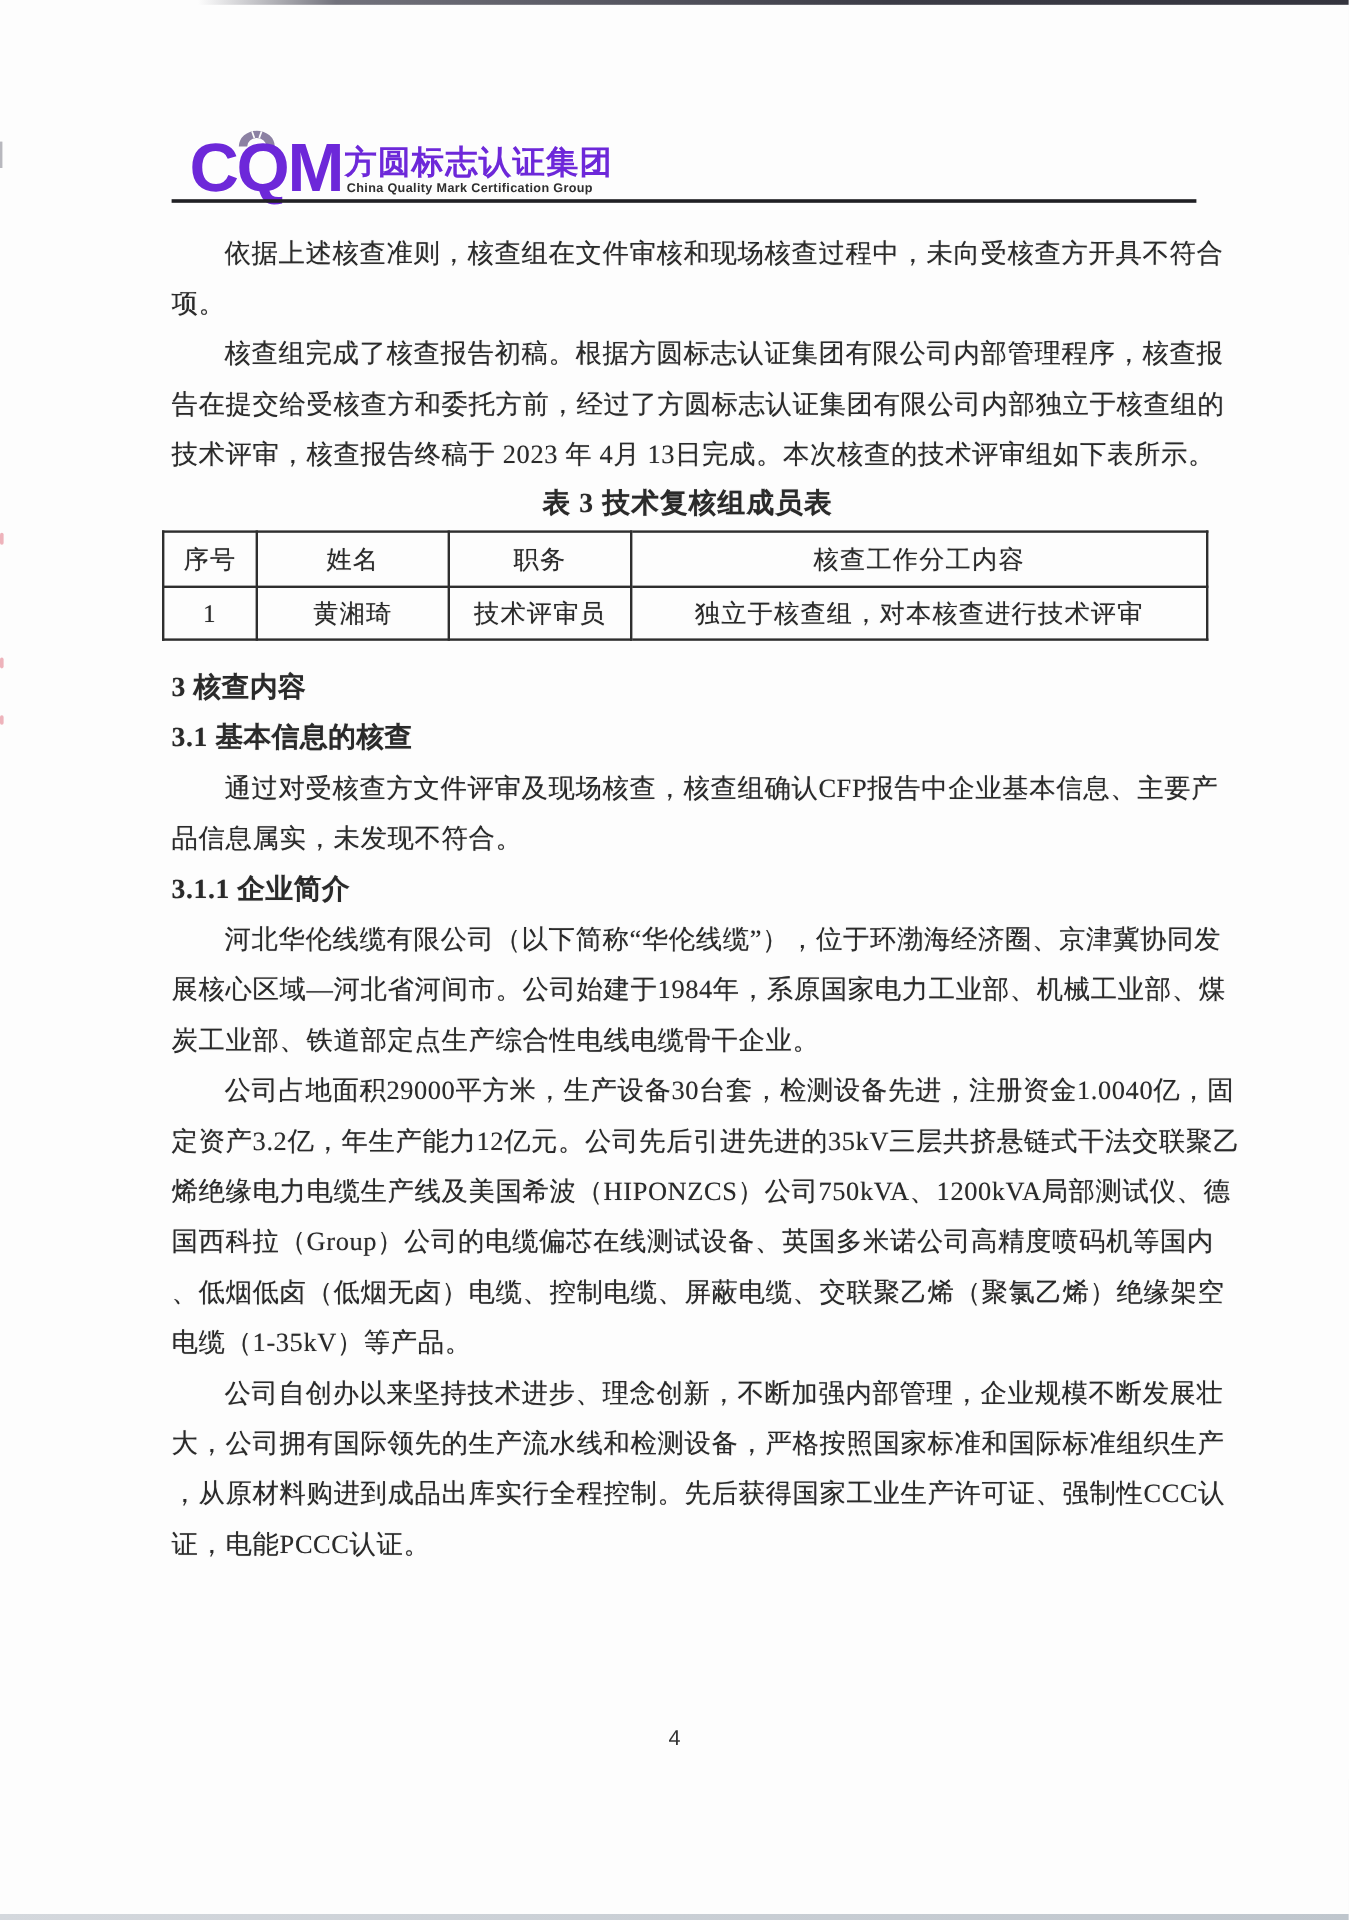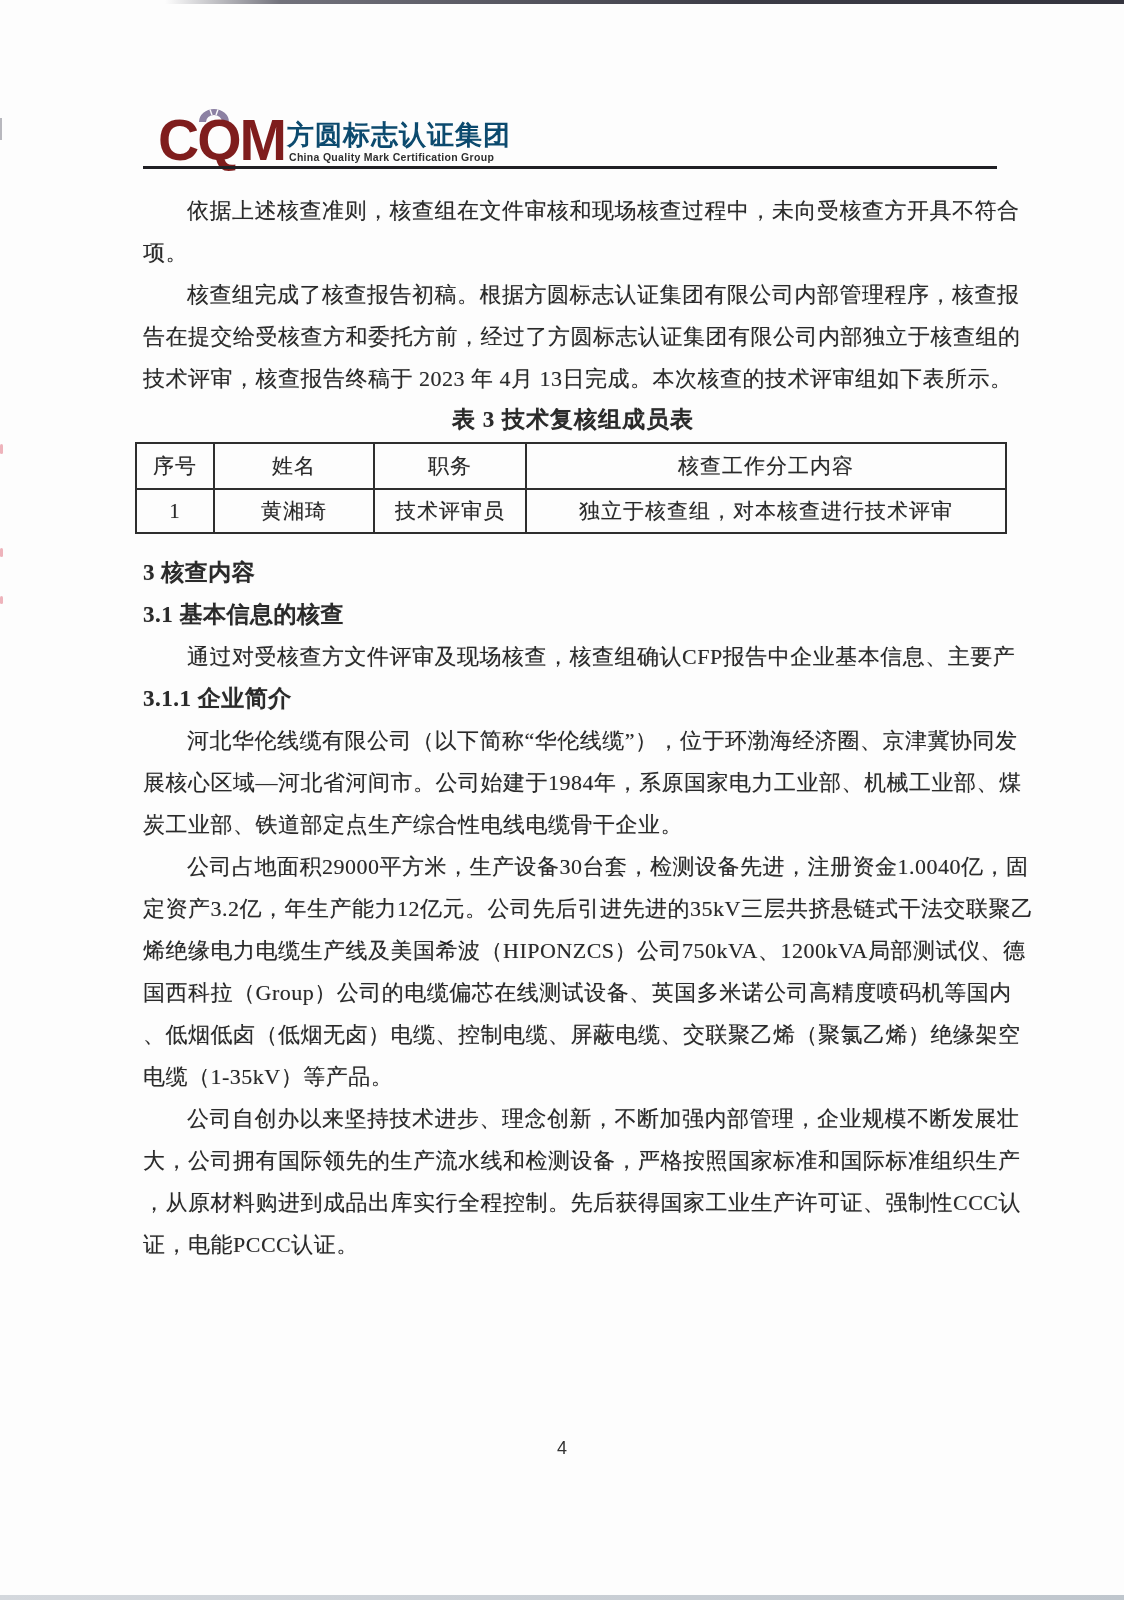--- a/index.html
+++ b/index.html
@@ -27,27 +27,27 @@
   .scan-left-dash{position:absolute;left:0;width:2px;height:22px;top:118px;background:#9a9aa2;opacity:.7;}
   .scan-red-dash{position:absolute;left:0;width:3px;background:#e06a7a;opacity:.5;border-radius:2px;}
   .rd1{top:444px;height:10px;}
   .rd2{top:548px;height:9px;}
   .rd3{top:596px;height:8px;}
   
   .logo-cqm{
     position:absolute;left:158px;top:114px;
     font-family:"Liberation Sans","DejaVu Sans",sans-serif;
     font-weight:900;font-size:57px;line-height:52px;
-    letter-spacing:-2px;color:#7f1d1d;
+    letter-spacing:-2px;color:#6d28d9;
   }
   .logo-crown{position:absolute;left:197px;top:107px;}
   .logo-cn{
     position:absolute;left:287px;top:121px;
     font-family:"Liberation Sans","DejaVu Sans",sans-serif;
-    font-weight:700;font-size:27px;line-height:29px;color:#0c4a6e;
+    font-weight:700;font-size:27px;line-height:29px;color:#6d28d9;
     letter-spacing:1px;
   }
   .logo-en{
     position:absolute;left:289px;top:151px;
     font-family:"Liberation Sans","DejaVu Sans",sans-serif;
     font-weight:700;font-size:10.5px;color:#2e2e2e;letter-spacing:.3px;
   }
   .header-rule{
     position:absolute;left:143px;top:166px;width:854px;height:3px;
     background:#202024;
@@ -140,20 +140,21 @@
           <td class="c2">技术评审员</td>
           <td class="c3">独立于核查组，对本核查进行技术评审</td>
         </tr>
       </tbody>
     </table>
 
     <div class="heading h-after-table">3 核查内容</div>
     <div class="heading">3.1 基本信息的核查</div>
 
     <div class="line indent">通过对受核查方文件评审及现场核查，核查组确认CFP报告中企业基本信息、主要产</div>
+    <div class="line">品信息属实，未发现不符合。</div>
 
     <div class="heading">3.1.1 企业简介</div>
 
     <div class="line indent">河北华伦线缆有限公司（以下简称“华伦线缆”），位于环渤海经济圈、京津冀协同发</div>
     <div class="line">展核心区域—河北省河间市。公司始建于1984年，系原国家电力工业部、机械工业部、煤</div>
     <div class="line">炭工业部、铁道部定点生产综合性电线电缆骨干企业。</div>
 
     <div class="line indent">公司占地面积29000平方米，生产设备30台套，检测设备先进，注册资金1.0040亿，固</div>
     <div class="line">定资产3.2亿，年生产能力12亿元。公司先后引进先进的35kV三层共挤悬链式干法交联聚乙</div>
     <div class="line">烯绝缘电力电缆生产线及美国希波（HIPONZCS）公司750kVA、1200kVA局部测试仪、德</div>

